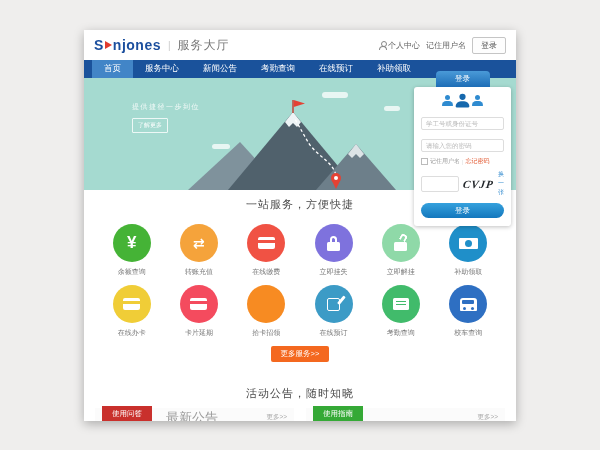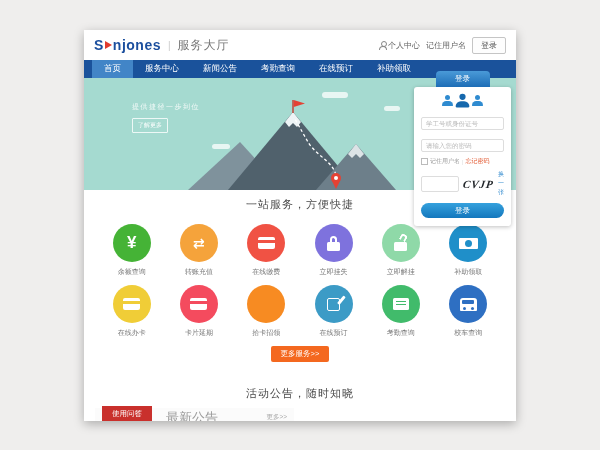--- a/index.html
+++ b/index.html
@@ -302,18 +302,22 @@
     <div class="panels">
       <div class="panel">
         <div class="panel-head">
           <span class="ribbon ribbon-red">使用问答</span>
           <span class="panel-tab">最新公告</span>
           <span class="more-link">更多&gt;&gt;</span>
         </div>
         <div class="panel-body"></div>
       </div>
       <div class="panel">
+        <div class="panel-head">
+          <span class="ribbon ribbon-green">使用指南</span>
+          <span class="more-link">更多&gt;&gt;</span>
+        </div>
         <div class="panel-body"></div>
       </div>
     </div>
   </div>
 
 </div>
 
 </body></html>

